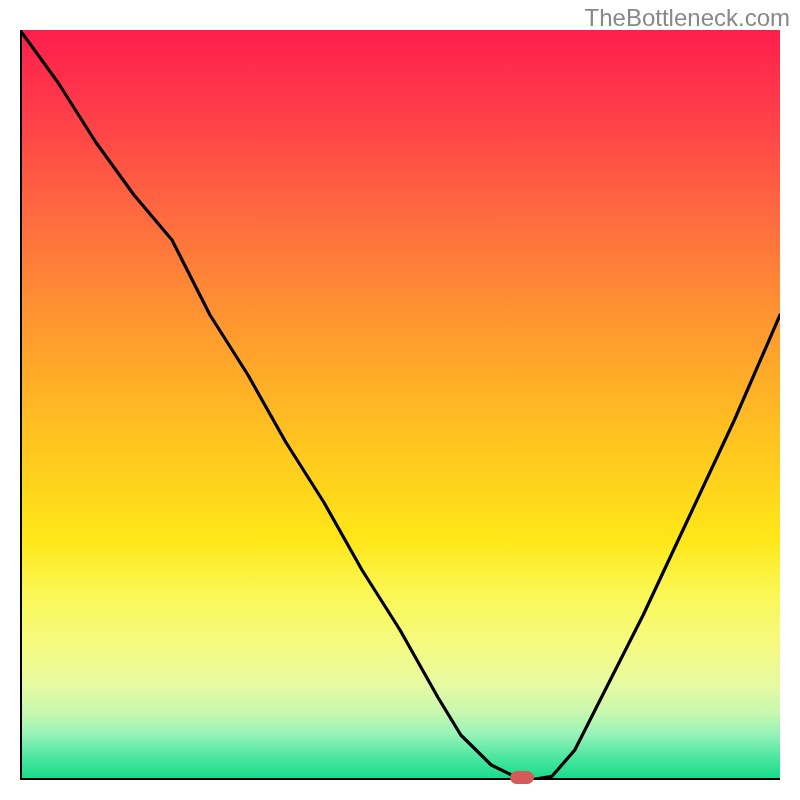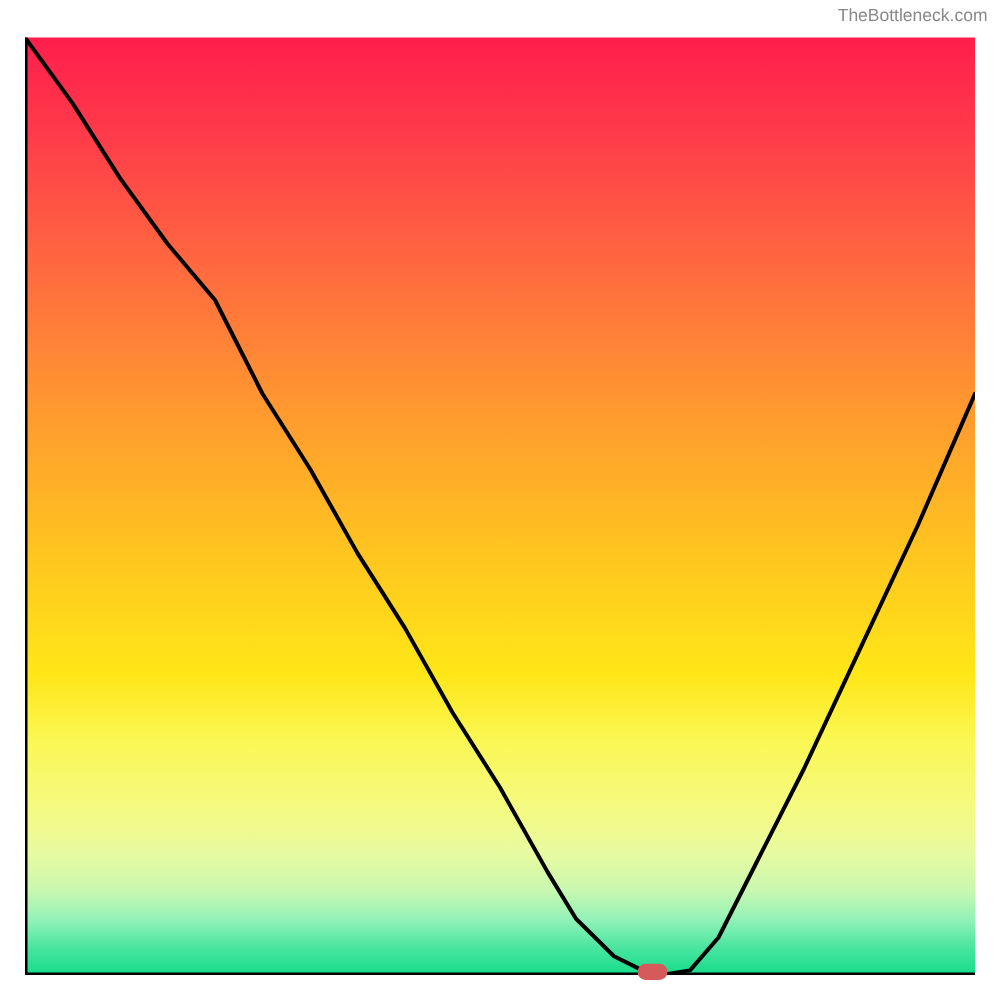--- a/index.html
+++ b/index.html
@@ -14,21 +14,21 @@
   .chart-container {
     position: relative;
     width: 800px;
     height: 800px;
   }
   .watermark {
     position: absolute;
     top: 4px;
     right: 10px;
     color: #888888;
-    font-size: 14px;
+    font-size: 24px;
     font-weight: 500;
     z-index: 10;
   }
   .plot-area {
     position: absolute;
     left: 20px;
     top: 30px;
     width: 760px;
     height: 750px;
     background: linear-gradient(

